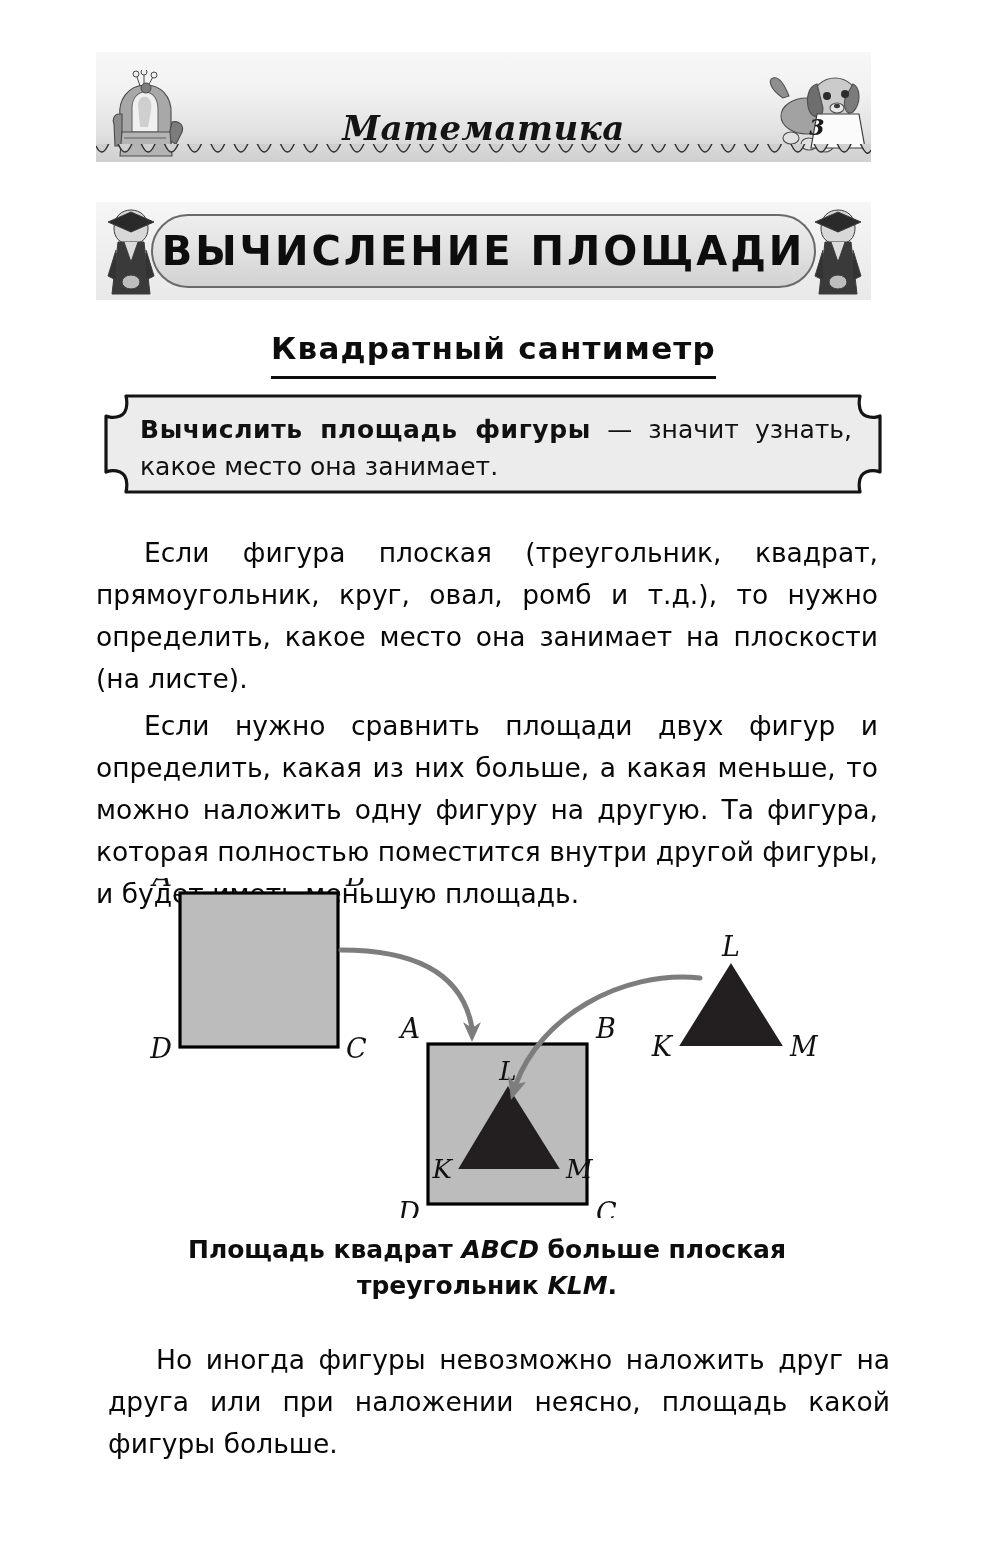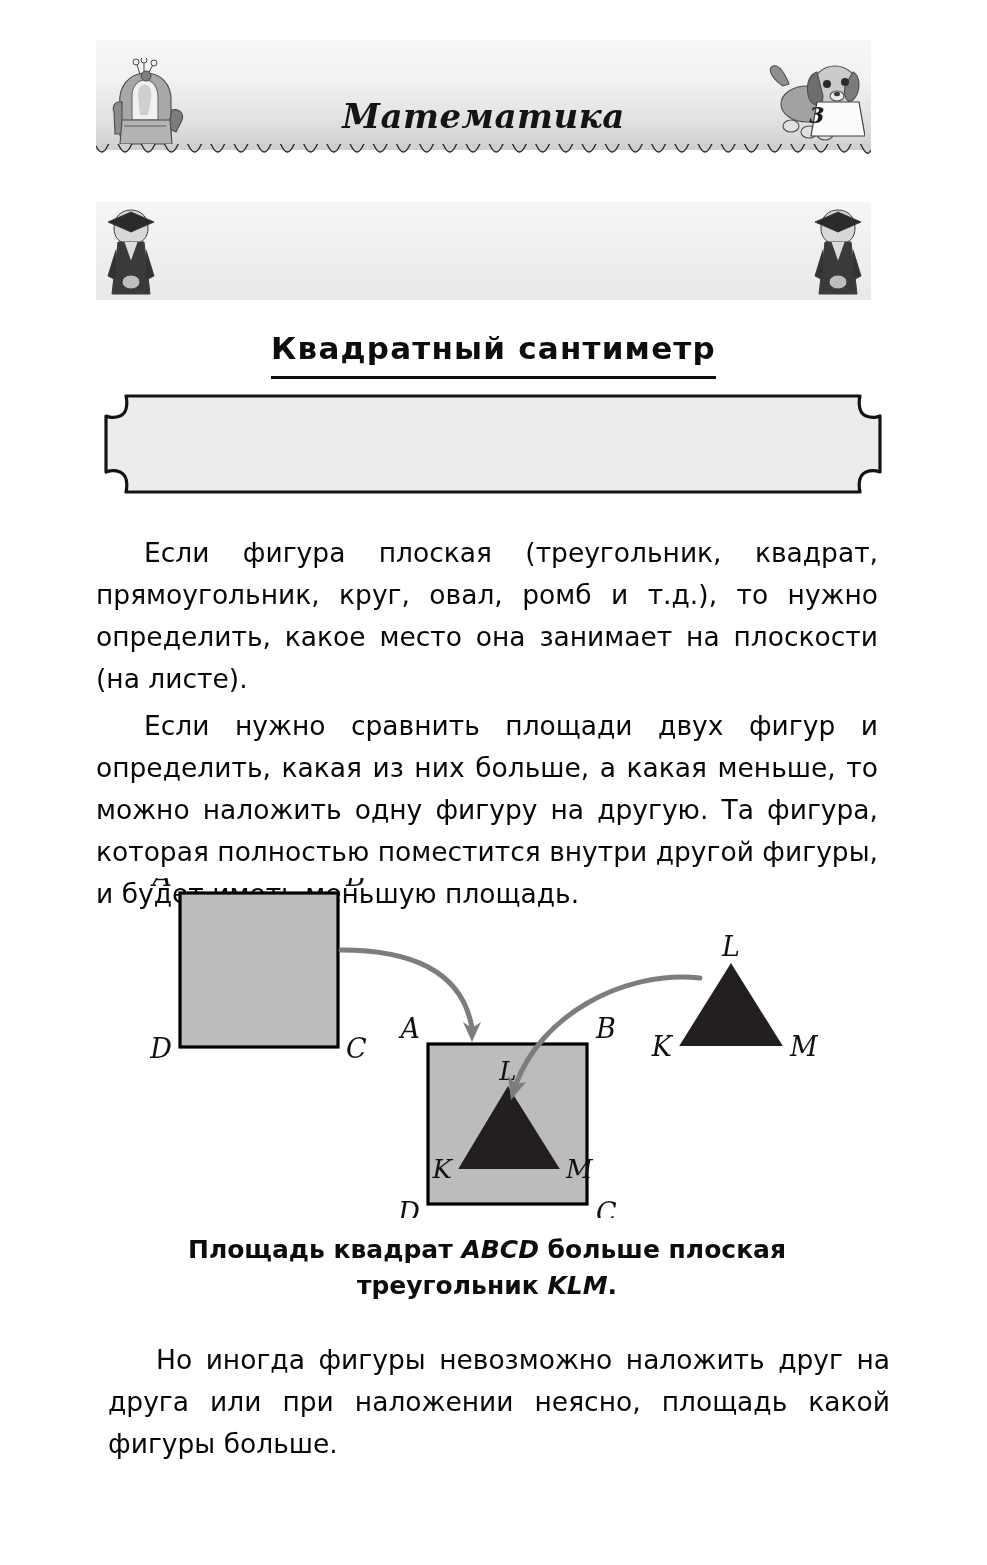--- a/index.html
+++ b/index.html
@@ -13,21 +13,21 @@
     position: relative;
     font-family: "DejaVu Sans", "Liberation Sans", sans-serif;
     color: #000000;
     overflow: hidden;
   }
 
   
   .page-header {
     position: absolute;
     left: 96px;
-    top: 40px;
+    top: 52px;
     width: 775px;
     height: 110px;
     background: linear-gradient(to bottom, #f7f7f7 0%, #f2f2f2 35%, #e2e2e2 72%, #cfcfcf 100%);
   }
   .header-title {
     position: absolute;
     left: 0;
     top: 0;
     width: 775px;
     height: 110px;
@@ -246,20 +246,23 @@
       <path d="M8 16 L31 6 L54 16 L31 26 Z" fill="#2a2a2a"></path>
       <path d="M31 26 L31 14" stroke="#2a2a2a" fill="none"></path>
       <path d="M18 36 L44 36 L50 88 L12 88 Z" fill="#3a3a3a"></path>
       <path d="M24 36 L31 56 L38 36" fill="#dcdcdc"></path>
       <path d="M16 44 L8 70 L16 74" fill="#333333"></path>
       <path d="M46 44 L54 70 L46 74" fill="#333333"></path>
       <ellipse cx="31" cy="76" rx="9" ry="7" fill="#bdbdbd"></ellipse>
     </g>
   </svg>
 
+  <div class="chapter-pill">
+    <span class="chapter-title">ВЫЧИСЛЕНИЕ ПЛОЩАДИ</span>
+  </div>
 
   <svg class="grad-right" viewBox="0 0 62 92">
     <g stroke="#3c3c3c" stroke-width="1">
       <path d="M14 22 C14 10 22 4 31 4 C40 4 48 10 48 22 C48 32 42 38 31 38 C20 38 14 32 14 22 Z" fill="#d8d8d8"></path>
       <path d="M8 16 L31 6 L54 16 L31 26 Z" fill="#2a2a2a"></path>
       <path d="M31 26 L31 14" stroke="#2a2a2a" fill="none"></path>
       <path d="M18 36 L44 36 L50 88 L12 88 Z" fill="#3a3a3a"></path>
       <path d="M24 36 L31 56 L38 36" fill="#dcdcdc"></path>
       <path d="M16 44 L8 70 L16 74" fill="#333333"></path>
       <path d="M46 44 L54 70 L46 74" fill="#333333"></path>
@@ -269,20 +272,23 @@
 </div>
 
 <div class="section-heading">
   <span>Квадратный сантиметр</span>
 </div>
 
 <div class="definition-box">
   <svg viewBox="0 0 778 100" preserveAspectRatio="none" width="778" height="100" style="position:absolute;left:0;top:0;">
     <path d="M22 2 L756 2 C756 2 752 18 762 22 C770 25 776 22 776 22 L776 78 C776 78 770 75 762 78 C752 82 756 98 756 98 L22 98 C22 98 26 82 16 78 C8 75 2 78 2 78 L2 22 C2 22 8 25 16 22 C26 18 22 2 22 2 Z" fill="#ececec" stroke="#141414" stroke-width="3.2" stroke-linejoin="round"></path>
   </svg>
+  <div class="definition-text">
+    <b>Вычислить площадь фигуры</b><span> — значит узнать, какое место она занимает.</span>
+  </div>
 </div>
 
 <p class="para para-1">Если фигура плоская (треугольник, квадрат, прямоугольник, круг, овал, ромб и т.д.), то нужно определить, какое место она занимает на плоскости (на листе).</p>
 <p class="para para-2">Если нужно сравнить площади двух фигур и определить, какая из них больше, а какая меньше, то можно наложить одну фигуру на другую. Та фигура, которая полностью поместится внутри другой фигуры, и будет иметь меньшую площадь.</p>
 
 <div class="figure">
   <svg viewBox="0 0 987 340" width="987" height="340">
 
     <rect x="180" y="15" width="158" height="154" fill="#bcbcbc" stroke="#000000" stroke-width="3.2"></rect>
     <text x="172" y="8" text-anchor="end" font-family="DejaVu Serif, Liberation Serif, serif" font-style="italic" font-size="27" fill="#111">A</text>

